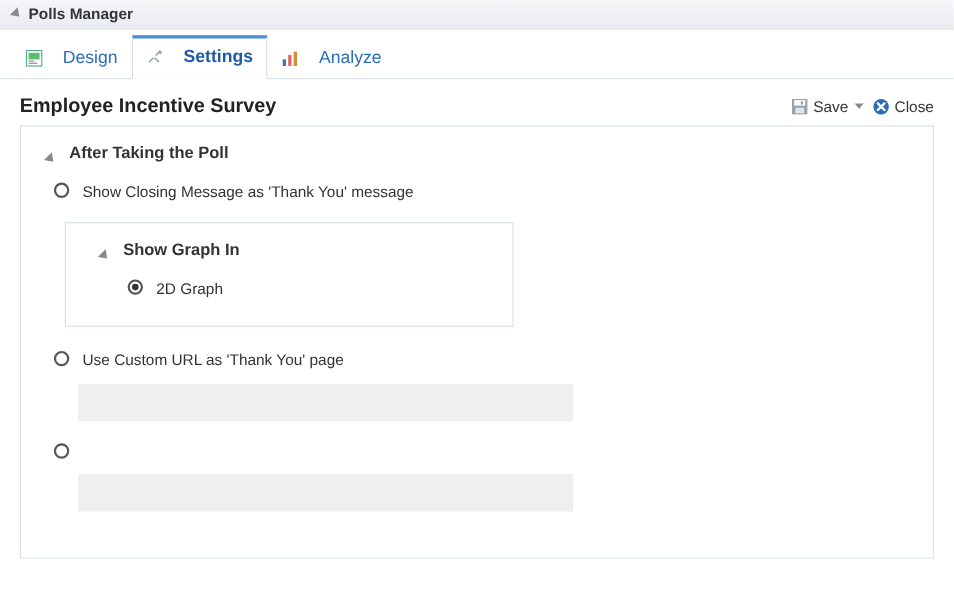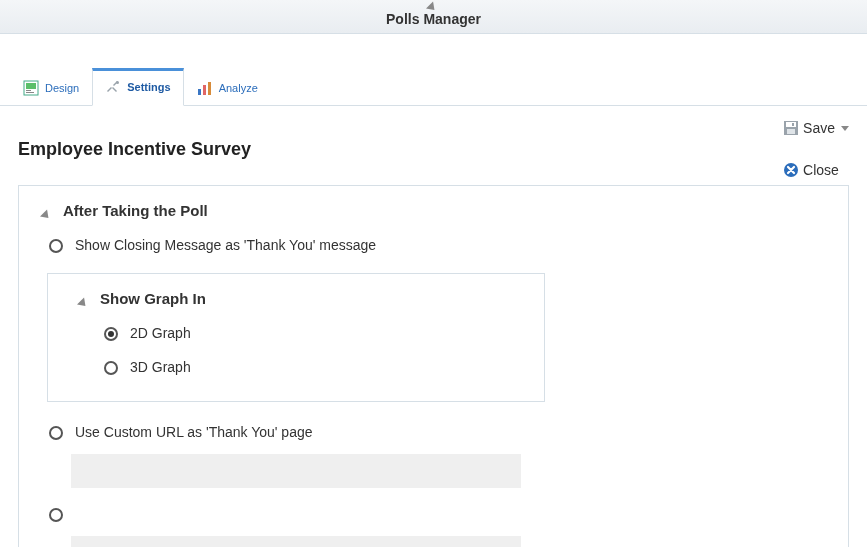--- a/index.html
+++ b/index.html
@@ -10,21 +10,20 @@
     color: #333;
     background: #fff;
     width: 867px;
   }
   .header-bar {
     background: linear-gradient(#f4f6f8, #e9edf1);
     border-bottom: 1px solid #d6dfe6;
     padding: 4px 8px 6px 8px;
     display: flex;
     align-items: center;
-    flex-direction: column;
   }
   .triangle-collapse {
     width: 0; height: 0;
     border-left: 5px solid transparent;
     border-right: 5px solid transparent;
     border-top: 7px solid #888;
     transform: rotate(-45deg);
     margin-right: 6px;
     margin-left: 2px;
   }
@@ -39,27 +38,26 @@
     border-bottom: 1px solid #d6dfe6;
     padding: 0 10px;
     margin-top: 4px;
   }
   .tab {
     display: flex;
     align-items: center;
     padding: 8px 12px 10px 12px;
     color: #2b6dbb;
     cursor: pointer;
-    font-size: 11px;
-    gap: 6px;
+    font-size: 16px;
+    gap: 18px;
     border: 1px solid transparent;
     border-bottom: none;
     position: relative;
     top: 1px;
-    margin-top: 29px;
   }
   .tab.active {
     font-weight: bold;
     color: #1e5aa3;
     border: 1px solid #d6dfe6;
     border-top: 3px solid #4a90d9;
     border-bottom: 1px solid #fff;
     background: #fff;
   }
   .tab svg { width: 16px; height: 16px; }
@@ -72,23 +70,22 @@
     justify-content: space-between;
     margin-bottom: 7px;
   }
   .page-title {
     font-size: 18px;
     font-weight: bold;
     color: #222;
   }
   .actions {
     display: flex;
-    align-items: flex-start;
-    gap: 26px;
-    flex-direction: column;
+    align-items: flex-end;
+    gap: 8px;
   }
   .action-btn {
     display: flex;
     align-items: center;
     gap: 4px;
     cursor: pointer;
     color: #333;
     font-size: 14px;
   }
   .action-btn svg { width: 16px; height: 16px; }
@@ -107,21 +104,21 @@
     display:flex;
     align-items:flex-end;
     gap:6px;
     font-weight:bold;
     font-size:15px;
     margin-bottom: 18px;
   }
   .section-header .triangle-collapse { transform: rotate(-45deg); }
   .radio-row {
     display:flex;
-    align-items:flex-end;
+    align-items:flex-start;
     gap:12px;
     margin: 0 0 20px 10px;
     font-size: 14px;
     color: #333;
   }
   .radio {
     width: 14px; height: 14px;
     border: 2px solid #555;
     border-radius: 50%;
     position: relative;
@@ -130,23 +127,23 @@
   .radio.selected::after {
     content:"";
     position:absolute;
     top:2px;left:2px;
     width:6px;height:6px;
     background:#333;
     border-radius:50%;
   }
   .sub-panel {
     border: 1px solid #d6dfe6;
-    width: 498px;
+    width: 408px;
     padding: 16px 20px 8px 28px;
-    margin: 0 0 22px 8px;
+    margin: 0 0 22px 20px;
   }
   .sub-panel .section-header { font-size: 15px; margin-bottom: 18px; }
   .sub-panel .radio-row { margin-left: 28px; margin-bottom: 18px; }
   .text-input-placeholder {
     width: 450px;
     height: 34px;
     background: #efefef;
     margin: -6px 0 20px 32px;
   }
 </style>
@@ -225,24 +222,20 @@
 
     <div class="sub-panel">
       <div class="section-header">
         <div class="triangle-collapse"></div>
         <span>Show Graph In</span>
       </div>
       <div class="radio-row">
         <div class="radio selected"></div>
         <span>2D Graph</span>
       </div>
-      <div class="radio-row">
-        <div class="radio"></div>
-        <span>3D Graph</span>
-      </div>
     </div>
 
     <div class="radio-row">
       <div class="radio"></div>
       <span>Use Custom URL as 'Thank You' page</span>
     </div>
     <div class="text-input-placeholder"></div>
 
     <div class="radio-row">
       <div class="radio"></div>

